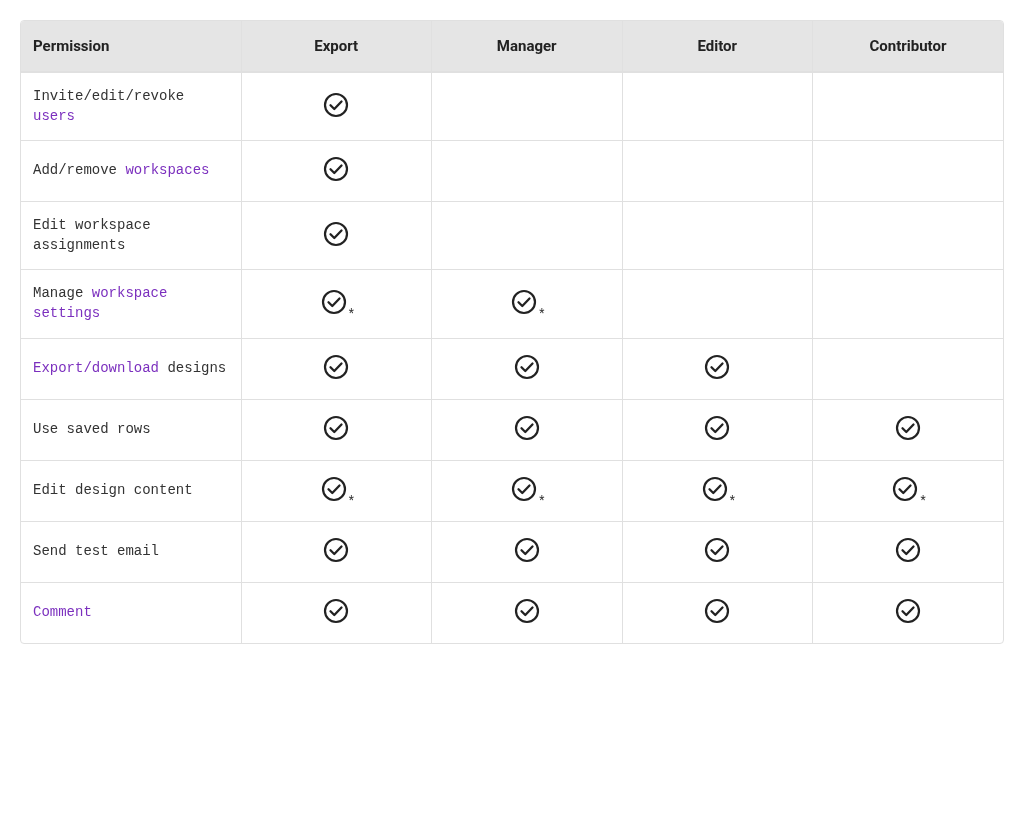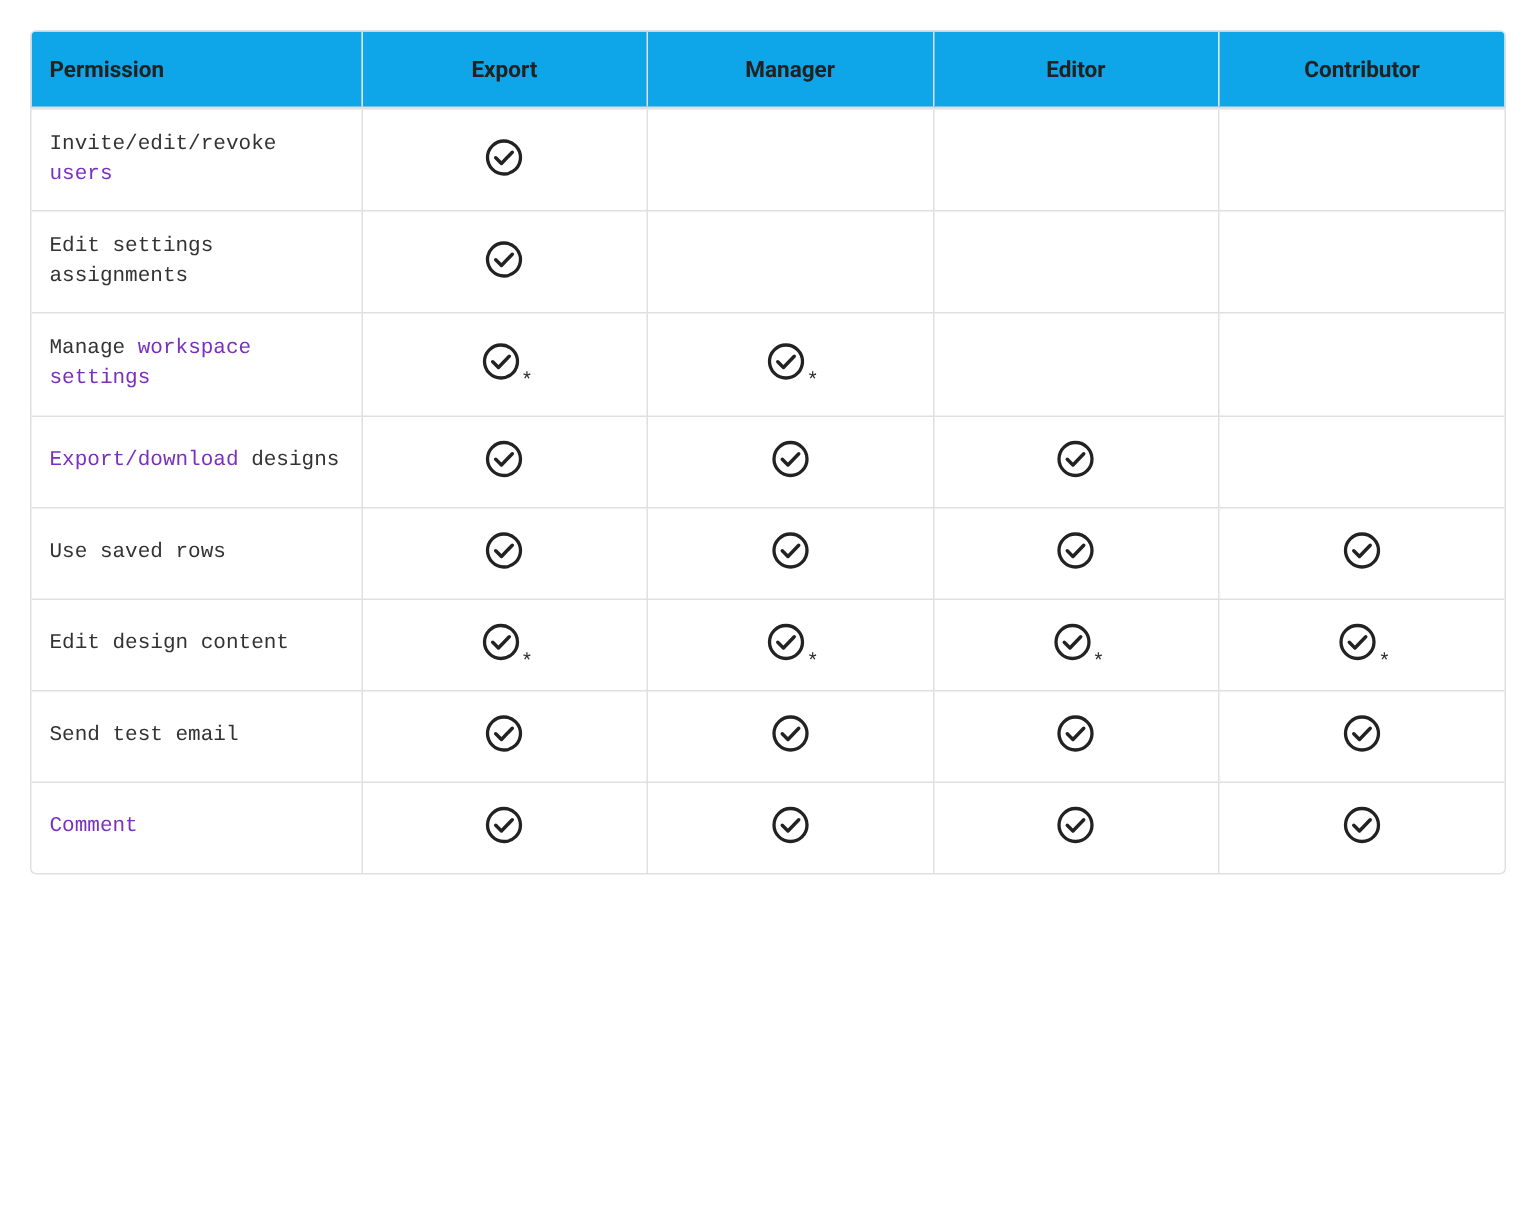--- a/index.html
+++ b/index.html
@@ -25,21 +25,21 @@
       overflow: hidden;
     }
 
     table {
       width: 100%;
       border-collapse: collapse;
       table-layout: fixed;
     }
 
     thead tr {
-      background: #0ea5e9;
+      background: #e5e5e5;
     }
 
     th {
       padding: 16px 12px;
       text-align: center;
       font-weight: 700;
       font-size: 15px;
       color: #222;
       border-bottom: 2px solid #e0e0e0;
       border-right: 1px solid #e0e0e0;
@@ -142,21 +142,33 @@
               <svg viewBox="0 0 28 28" fill="none" xmlns="http://www.w3.org/2000/svg">
     <circle cx="14" cy="14" r="11" stroke="#222" stroke-width="2.2"></circle>
     <path d="M8.5 14.2l3.8 3.8 7.2-7.5" stroke="#222" stroke-width="2.3" stroke-linecap="round" stroke-linejoin="round"></path>
   </svg>
             </span></td>
     <td></td>
     <td></td>
     <td></td>
   </tr>
         <tr>
-    <td><span>Edit settings assignments</span></td>
+    <td><span>Add/remove <span class="purple">workspaces</span></span></td>
+    <td><span class="check-icon">
+              <svg viewBox="0 0 28 28" fill="none" xmlns="http://www.w3.org/2000/svg">
+    <circle cx="14" cy="14" r="11" stroke="#222" stroke-width="2.2"></circle>
+    <path d="M8.5 14.2l3.8 3.8 7.2-7.5" stroke="#222" stroke-width="2.3" stroke-linecap="round" stroke-linejoin="round"></path>
+  </svg>
+            </span></td>
+    <td></td>
+    <td></td>
+    <td></td>
+  </tr>
+        <tr>
+    <td><span>Edit workspace assignments</span></td>
     <td><span class="check-icon">
               <svg viewBox="0 0 28 28" fill="none" xmlns="http://www.w3.org/2000/svg">
     <circle cx="14" cy="14" r="11" stroke="#222" stroke-width="2.2"></circle>
     <path d="M8.5 14.2l3.8 3.8 7.2-7.5" stroke="#222" stroke-width="2.3" stroke-linecap="round" stroke-linejoin="round"></path>
   </svg>
             </span></td>
     <td></td>
     <td></td>
     <td></td>
   </tr>

